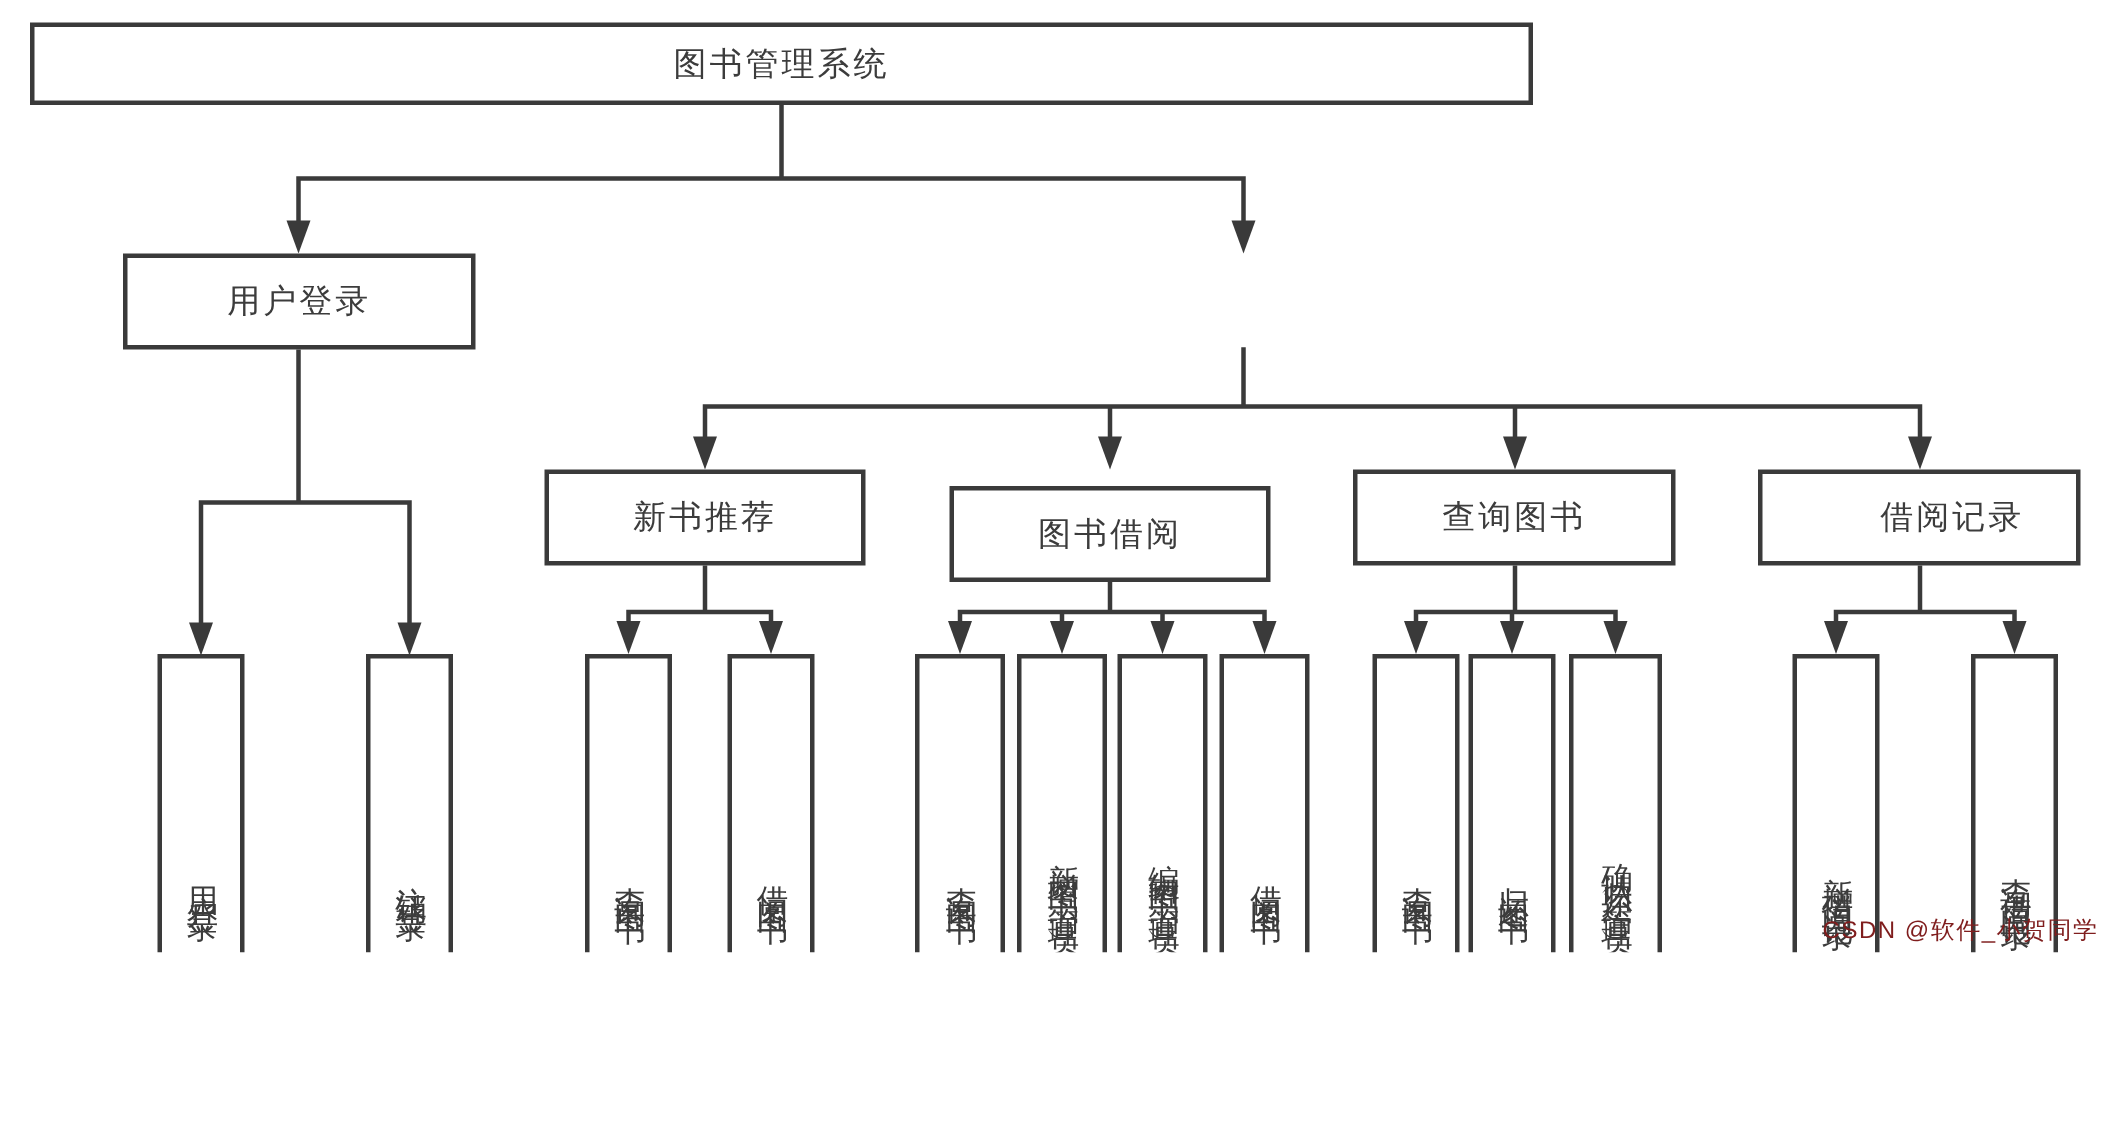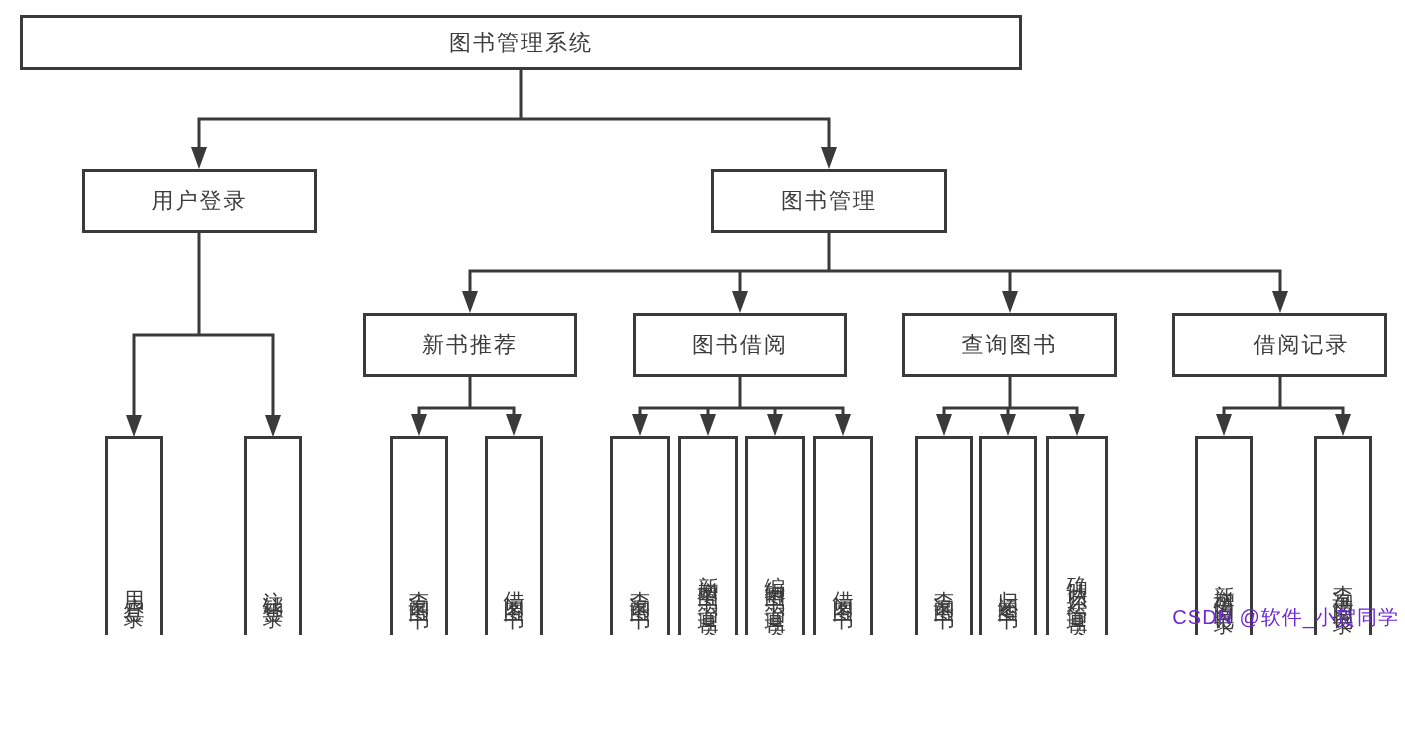--- a/index.html
+++ b/index.html
@@ -46,23 +46,23 @@
     font-size: 21px;
     letter-spacing: 6px;
     color: #3c3c3c;
     z-index: 2;
     overflow: hidden;
   }
   #watermark {
     position: absolute;
     right: 6px;
     bottom: 4px;
-    font-size: 20px;
+    font-size: 16px;
     letter-spacing: 1px;
-    color: #6d28d9;
+    color: #7f1d1d;
     z-index: 10;
     white-space: nowrap;
   }
 </style>
 </head>
 <body>
 
 <div id="canvas">
 
   <svg id="connectors" viewBox="0 0 1405 747" xmlns="http://www.w3.org/2000/svg">
@@ -108,24 +108,23 @@
       <polygon points="1069,414 1085,414 1077,436"></polygon>
 
       <polygon points="1216,414 1232,414 1224,436"></polygon>
       <polygon points="1335,414 1351,414 1343,436"></polygon>
     </g>
   </svg>
 
   <div class="hbox" style="left:20px; top:15px; width:1002px; height:55px;">图书管理系统</div>
 
   <div class="hbox" style="left:82px; top:169px; width:235px; height:64px;">用户登录</div>
-  <div class="hbox" style="left:711px; top:169px; width:236px; height:64px;">图书管理</div>
 
   <div class="hbox" style="left:363px; top:313px; width:214px; height:64px;">新书推荐</div>
-  <div class="hbox" style="left:633px; top:313px; width:214px; height:64px;">图书借阅</div>
+  <div class="hbox" style="left:633px; top:324px; width:214px; height:64px;">图书借阅</div>
   <div class="hbox" style="left:902px; top:313px; width:215px; height:64px;">查询图书</div>
   <div class="hbox" style="left:1172px; top:313px; width:215px; height:64px;padding-left:44px;">借阅记录</div>
 
   <div class="vbox" style="left:105px; width:58px;">用户登录</div>
   <div class="vbox" style="left:244px; width:58px;">注销登录</div>
 
   <div class="vbox" style="left:390px; width:58px;">查询图书</div>
   <div class="vbox" style="left:485px; width:58px;">借阅图书</div>
 
   <div class="vbox" style="left:610px; width:60px;">查询图书</div>

